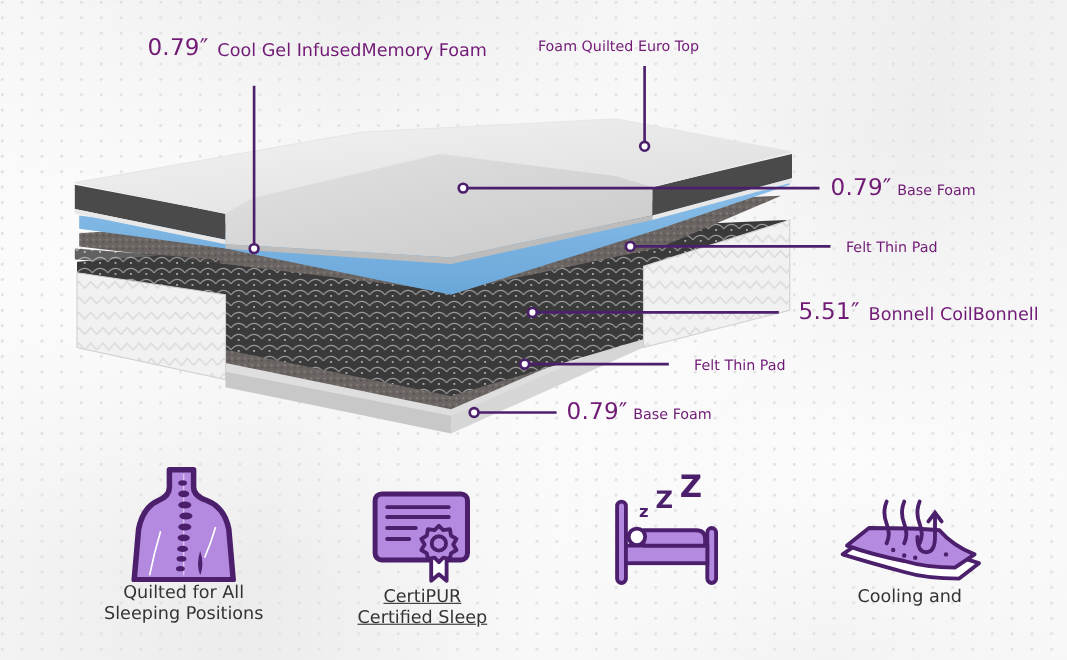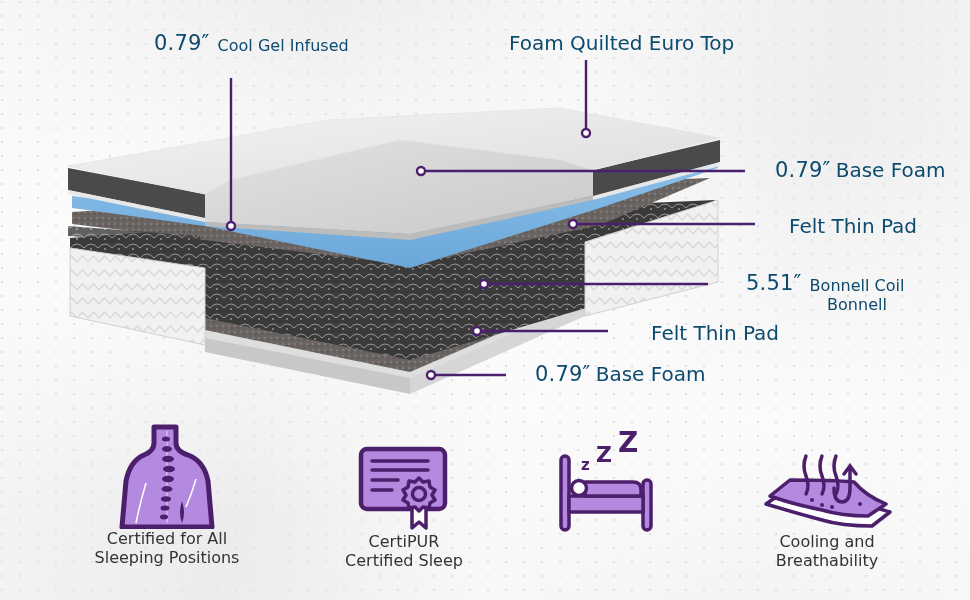--- a/index.html
+++ b/index.html
@@ -13,25 +13,25 @@
     position: absolute; inset: 0;
     background-color: #f3f3f3;
     background-image:
       radial-gradient(circle at 2px 2px, #e2e2e2 1.2px, transparent 1.6px),
       radial-gradient(ellipse at 20% 40%, rgba(255,255,255,0.9), rgba(255,255,255,0) 55%),
       radial-gradient(ellipse at 80% 70%, rgba(255,255,255,0.8), rgba(255,255,255,0) 50%),
       linear-gradient(100deg, #f6f6f6 0%, #ececec 30%, #f7f7f7 55%, #eeeeee 80%, #f5f5f5 100%);
     background-size: 18px 14px, 100% 100%, 100% 100%, 100% 100%;
   }
   svg.scene { position: absolute; left: 0; top: 0; }
-  .label { position: absolute; color: #0c4a6e; white-space: nowrap; line-height: 1.12; margin-left: 20px; }
+  .label { position: absolute; color: #701a75; white-space: nowrap; line-height: 1.12; }
   .label .num { font-size: 21px; letter-spacing: 0.2px; }
-  .label .txt { font-size: 20px; text-align: center; }
+  .label .txt { font-size: 13px; text-align: center; }
   .label.two { display: flex; align-items: flex-start; gap: 8px; }
-  .label.two .stack { display: flex; flex-direction: column; font-size: 16px; line-height: 19px; padding-top: 4px; }
+  .label.two .stack { display: flex; flex-direction: row; font-size: 16px; line-height: 19px; padding-top: 4px; }
 
   .feature { position: absolute; width: 200px; text-align: center; }
   .feature .cap { font-size: 16px; line-height: 19px; color: #333; display: block; }
   .feature svg { display: block; margin: 0 auto; }
 </style>
 </head>
 <body>
 
 <div class="bg"></div>
 
@@ -119,20 +119,21 @@
 
     <line x1="435" y1="375" x2="506" y2="375"></line>
     <circle cx="431" cy="375" r="4"></circle>
   </g>
 </svg>
 
 <div class="label two" style="left:134px; top:32px;">
   <span class="num">0.79″</span>
   <span class="stack">
     <span>Cool Gel Infused</span>
+    <span>Memory Foam</span>
   </span>
 </div>
 
 <div class="label" style="left:489px; top:32px;">
   <span class="txt">Foam Quilted Euro Top</span>
 </div>
 
 <div class="label" style="left:755px; top:159px;">
   <span class="num">0.79″</span>
   <span class="txt">Base Foam</span>
@@ -171,25 +172,25 @@
       <ellipse cx="56" cy="56" rx="6" ry="3.2"></ellipse>
       <ellipse cx="55" cy="66" rx="5.5" ry="3"></ellipse>
       <ellipse cx="54" cy="76" rx="5" ry="2.8"></ellipse>
       <ellipse cx="53" cy="85" rx="4.5" ry="2.6"></ellipse>
       <ellipse cx="52" cy="94" rx="4" ry="2.4"></ellipse>
       <path d="M70 78 Q66 90 70 100 Q74 90 70 78 Z"></path>
     </g>
     <path d="M34 60 Q28 80 24 100" stroke="#ffffff" stroke-width="1.5" fill="none"></path>
     <path d="M84 56 Q80 70 74 84" stroke="#ffffff" stroke-width="1.5" fill="none"></path>
   </svg>
-  <span class="cap">Certified for All</span>
+  <span class="cap">Quilted for All</span>
   <span class="cap">Sleeping Positions</span>
 </div>
 
-<div class="feature" style="left:304px; top:446px;">
+<div class="feature" style="left:284px; top:446px;text-decoration:underline;">
   <svg width="92" height="86" viewBox="0 0 92 86">
     <rect x="3" y="3" width="84" height="60" rx="6" fill="#b48ae0" stroke="#4b1f6b" stroke-width="4.5"></rect>
     <g stroke="#4b1f6b" stroke-width="3.5" stroke-linecap="round">
       <line x1="14" y1="15" x2="70" y2="15"></line>
       <line x1="14" y1="24" x2="70" y2="24"></line>
       <line x1="14" y1="34" x2="40" y2="34"></line>
       <line x1="14" y1="44" x2="34" y2="44"></line>
     </g>
     <path d="M54 60 L54 82 L61 76 L68 82 L68 60" fill="#ffffff" stroke="#4b1f6b" stroke-width="3.5" stroke-linejoin="round"></path>
     <g transform="translate(61,48)">
@@ -226,14 +227,13 @@
       <path d="M82 22 L88 14 L94 22"></path>
     </g>
     <g fill="#4b1f6b">
       <circle cx="50" cy="48" r="2"></circle>
         <circle cx="60" cy="53" r="2"></circle>
       <circle cx="70" cy="55" r="2"></circle>
         <circle cx="98" cy="52" r="2"></circle>
     </g>
   </svg>
   <span class="cap">Cooling and</span>
-  <span class="cap">Breathability</span>
 </div>
 
 </body></html>

